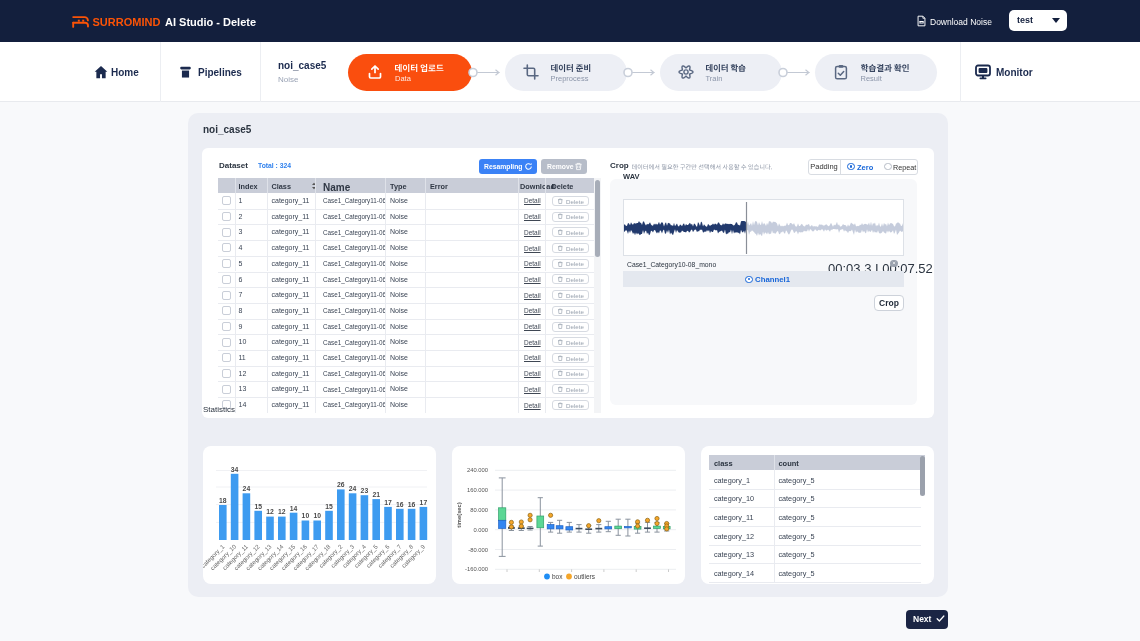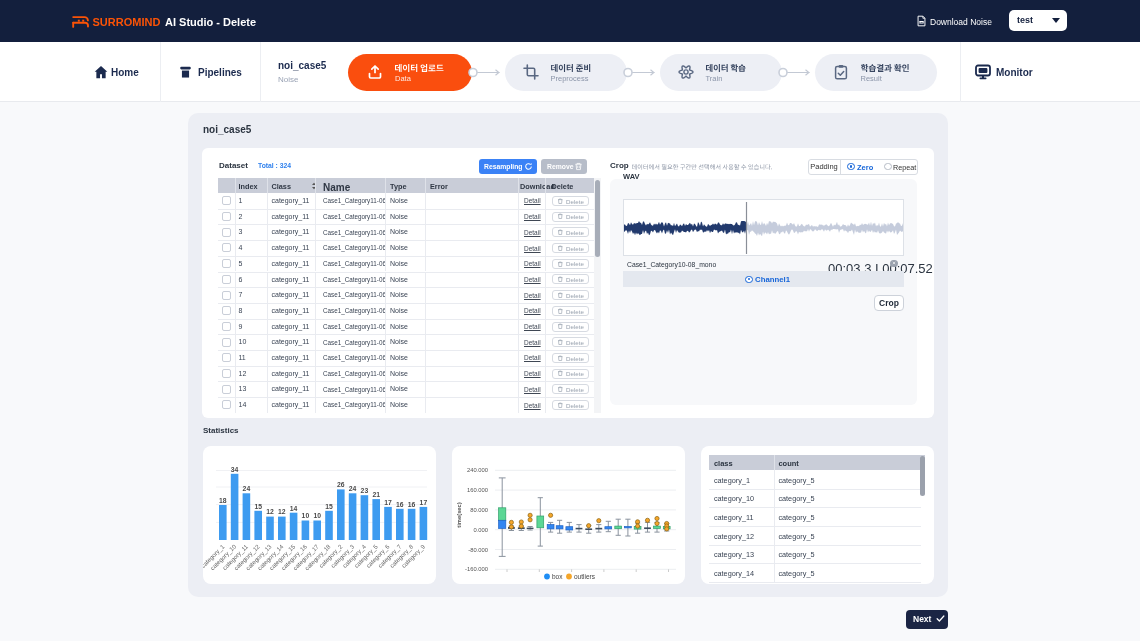--- a/index.html
+++ b/index.html
@@ -465,21 +465,21 @@
 <div class="abs" style="left:828px;top:260.5px;font-size:13px;color:#2b3440">00:03.3 I 00:07.52</div>
 <div class="abs" style="left:890px;top:259.5px;width:7.5px;height:7.5px;border-radius:50%;background:#9aa1ad"></div>
 <svg class="abs" style="left:891.8px;top:261.3px" width="4" height="4" viewBox="0 0 10 10">
     <path d="M2 2l6 6M8 2l-6 6" stroke="#fff" stroke-width="1.6"></path>
   </svg>
 <div class="abs" style="left:623px;top:271px;width:281px;height:16px;background:#e4e8ef"></div>
 <div class="abs" style="left:745px;top:275.5px;width:7.5px;height:7.5px;border-radius:50%;border:1.9px solid #1766d9;background:#fff"></div>
 <div class="abs" style="left:747.6px;top:278.1px;width:2.3px;height:2.3px;border-radius:50%;background:#1766d9"></div>
 <div class="abs" style="left:755px;top:275px;font-size:7.8px;font-weight:bold;color:#1766d9">Channel1</div>
 <div class="abs" style="left:874px;top:295px;width:30px;height:16px;background:#fff;border:1px solid #cdd2da;border-radius:4px;font-size:8.5px;font-weight:bold;color:#1f2937;text-align:center;line-height:15px">Crop</div>
-<div class="abs" style="left:203px;top:426px;font-size:8px;font-weight:bold;color:#2b3440">Statistics</div>
+<div class="abs" style="left:203px;top:405px;font-size:8px;font-weight:normal;color:#2b3440">Statistics</div>
 <div class="abs" style="left:203px;top:446px;width:233px;height:138px;background:#fff;border-radius:8px"></div>
 <div class="abs" style="left:452px;top:446px;width:233px;height:138px;background:#fff;border-radius:8px"></div>
 <div class="abs" style="left:701px;top:446px;width:233px;height:138px;background:#fff;border-radius:8px"></div>
 <div class="abs" style="left:203px;top:446px;width:233px;height:138px">
     <svg style="position:absolute;left:0;top:0" width="233" height="138" viewBox="0 0 233 138">
       <line x1="13" y1="24.5" x2="224" y2="24.5" stroke="#f0f1f4" stroke-width="1"></line>
       <line x1="13" y1="41" x2="224" y2="41" stroke="#f0f1f4" stroke-width="1"></line>
       <line x1="13" y1="58.6" x2="224" y2="58.6" stroke="#f0f1f4" stroke-width="1"></line>
       <line x1="13" y1="76.4" x2="224" y2="76.4" stroke="#f0f1f4" stroke-width="1"></line>
       <rect x="16.0" y="59.0" width="7.6" height="35.0" fill="#3d9bf0"></rect>

